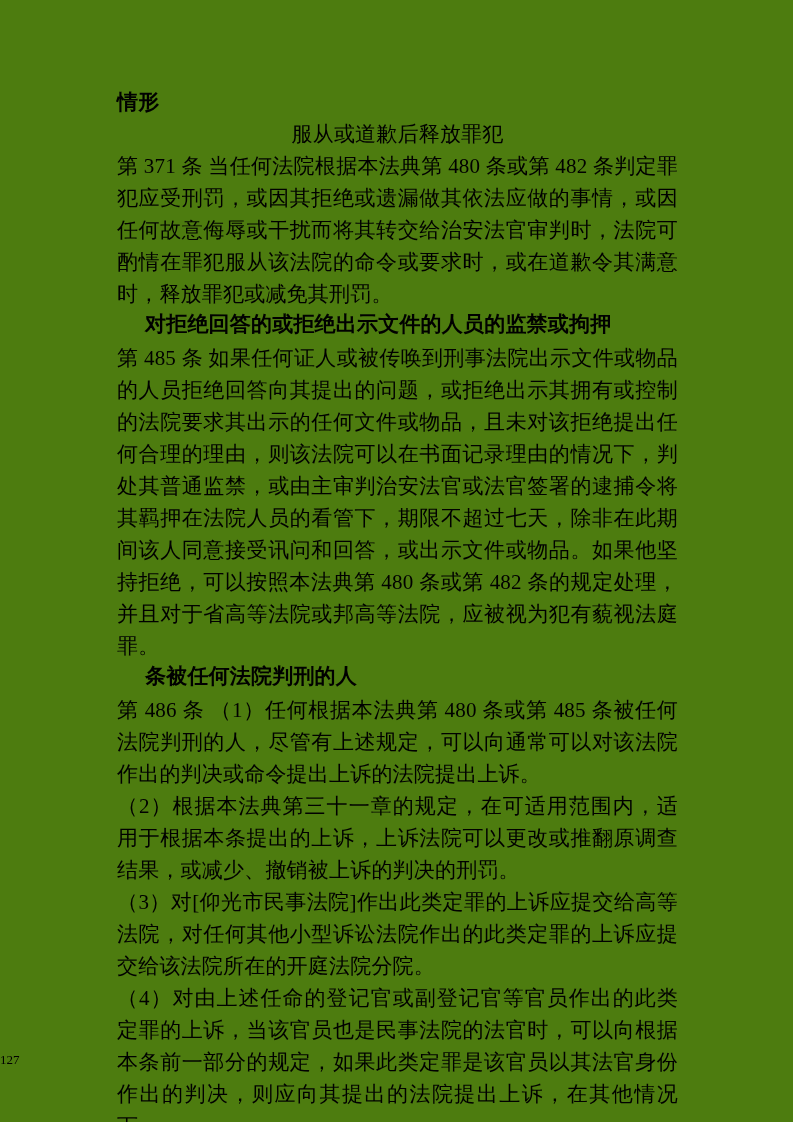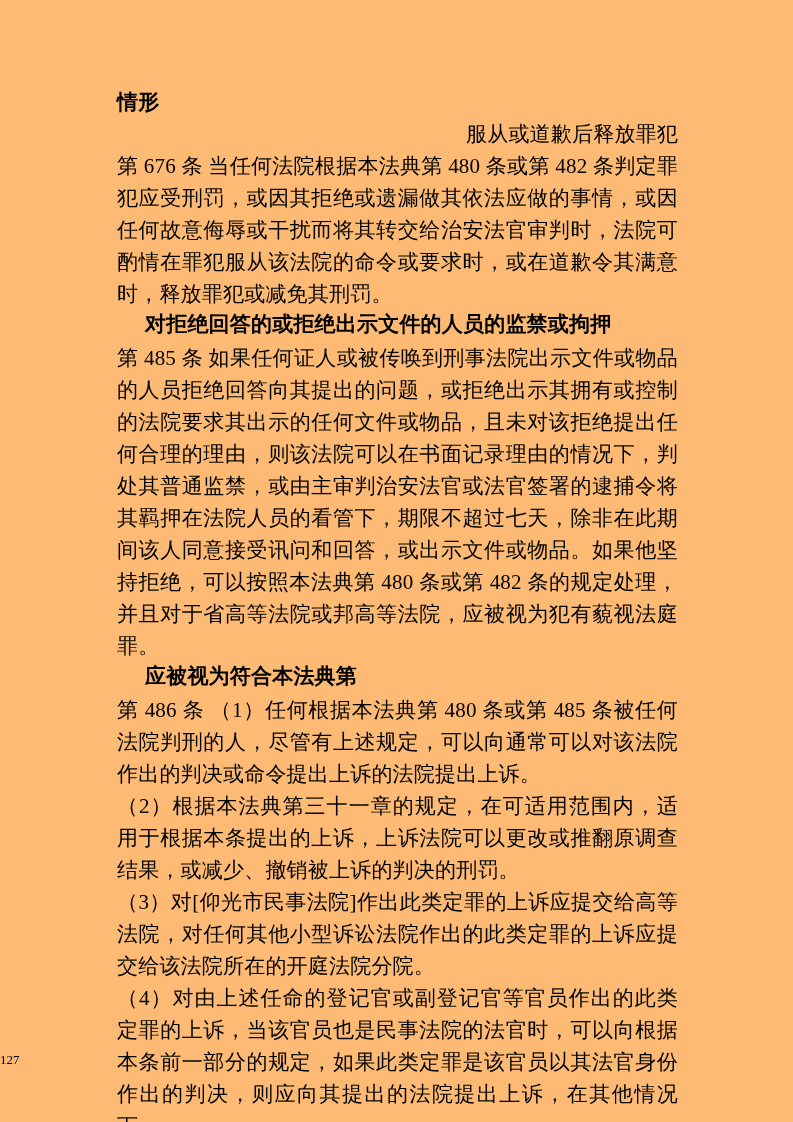--- a/index.html
+++ b/index.html
@@ -4,21 +4,21 @@
 <style>
   html, body {
     margin: 0;
     padding: 0;
     background: #ffffff;
   }
   .page {
     position: relative;
     width: 793px;
     height: 1122px;
-    background: #fdba74;
+    background: #4d7c0f;
     color: #000000;
     font-family: "Liberation Serif", "DejaVu Serif", serif;
     overflow: hidden;
   }
   .text-block {
     position: absolute;
     left: 117px;
     top: 86px;
     width: 561px;
     font-size: 21px;
@@ -29,21 +29,21 @@
   .text-block p {
     margin: 0;
     padding: 0;
   }
   .heading-bold {
     font-weight: bold;
     text-align: left;
   }
   .heading-plain {
     font-weight: normal;
-    text-align: right;
+    text-align: center;
   }
   .indent {
     text-indent: 28px;
     font-family: Liberation Mono, monospace;
   }
   .footer {
     position: absolute;
     left: 0;
     bottom: 52px;
     width: 100%;
@@ -52,23 +52,23 @@
     line-height: 20px;
   }
 </style>
 </head>
 <body>
 
 <div class="page">
   <div class="text-block">
     <p class="heading-bold">情形</p>
     <p class="heading-plain">服从或道歉后释放罪犯</p>
-    <p>第 676 条  当任何法院根据本法典第 480 条或第 482 条判定罪犯应受刑罚，或因其拒绝或遗漏做其依法应做的事情，或因任何故意侮辱或干扰而将其转交给治安法官审判时，法院可酌情在罪犯服从该法院的命令或要求时，或在道歉令其满意时，释放罪犯或减免其刑罚。</p>
+    <p>第 371 条  当任何法院根据本法典第 480 条或第 482 条判定罪犯应受刑罚，或因其拒绝或遗漏做其依法应做的事情，或因任何故意侮辱或干扰而将其转交给治安法官审判时，法院可酌情在罪犯服从该法院的命令或要求时，或在道歉令其满意时，释放罪犯或减免其刑罚。</p>
     <p class="heading-bold indent">对拒绝回答的或拒绝出示文件的人员的监禁或拘押</p>
     <p>第 485 条  如果任何证人或被传唤到刑事法院出示文件或物品的人员拒绝回答向其提出的问题，或拒绝出示其拥有或控制的法院要求其出示的任何文件或物品，且未对该拒绝提出任何合理的理由，则该法院可以在书面记录理由的情况下，判处其普通监禁，或由主审判治安法官或法官签署的逮捕令将其羁押在法院人员的看管下，期限不超过七天，除非在此期间该人同意接受讯问和回答，或出示文件或物品。如果他坚持拒绝，可以按照本法典第 480 条或第 482 条的规定处理，并且对于省高等法院或邦高等法院，应被视为犯有藐视法庭罪。</p>
-    <p class="heading-bold indent">应被视为符合本法典第</p>
+    <p class="heading-bold indent">条被任何法院判刑的人</p>
     <p>第 486 条 （1）任何根据本法典第 480 条或第 485 条被任何法院判刑的人，尽管有上述规定，可以向通常可以对该法院作出的判决或命令提出上诉的法院提出上诉。</p>
     <p>（2）根据本法典第三十一章的规定，在可适用范围内，适用于根据本条提出的上诉，上诉法院可以更改或推翻原调查结果，或减少、撤销被上诉的判决的刑罚。</p>
     <p>（3）对[仰光市民事法院]作出此类定罪的上诉应提交给高等法院，对任何其他小型诉讼法院作出的此类定罪的上诉应提交给该法院所在的开庭法院分院。</p>
     <p>（4）对由上述任命的登记官或副登记官等官员作出的此类定罪的上诉，当该官员也是民事法院的法官时，可以向根据本条前一部分的规定，如果此类定罪是该官员以其法官身份作出的判决，则应向其提出的法院提出上诉，在其他情况下，</p>
   </div>
   <div class="footer">127</div>
 </div>
 
 </body></html>

